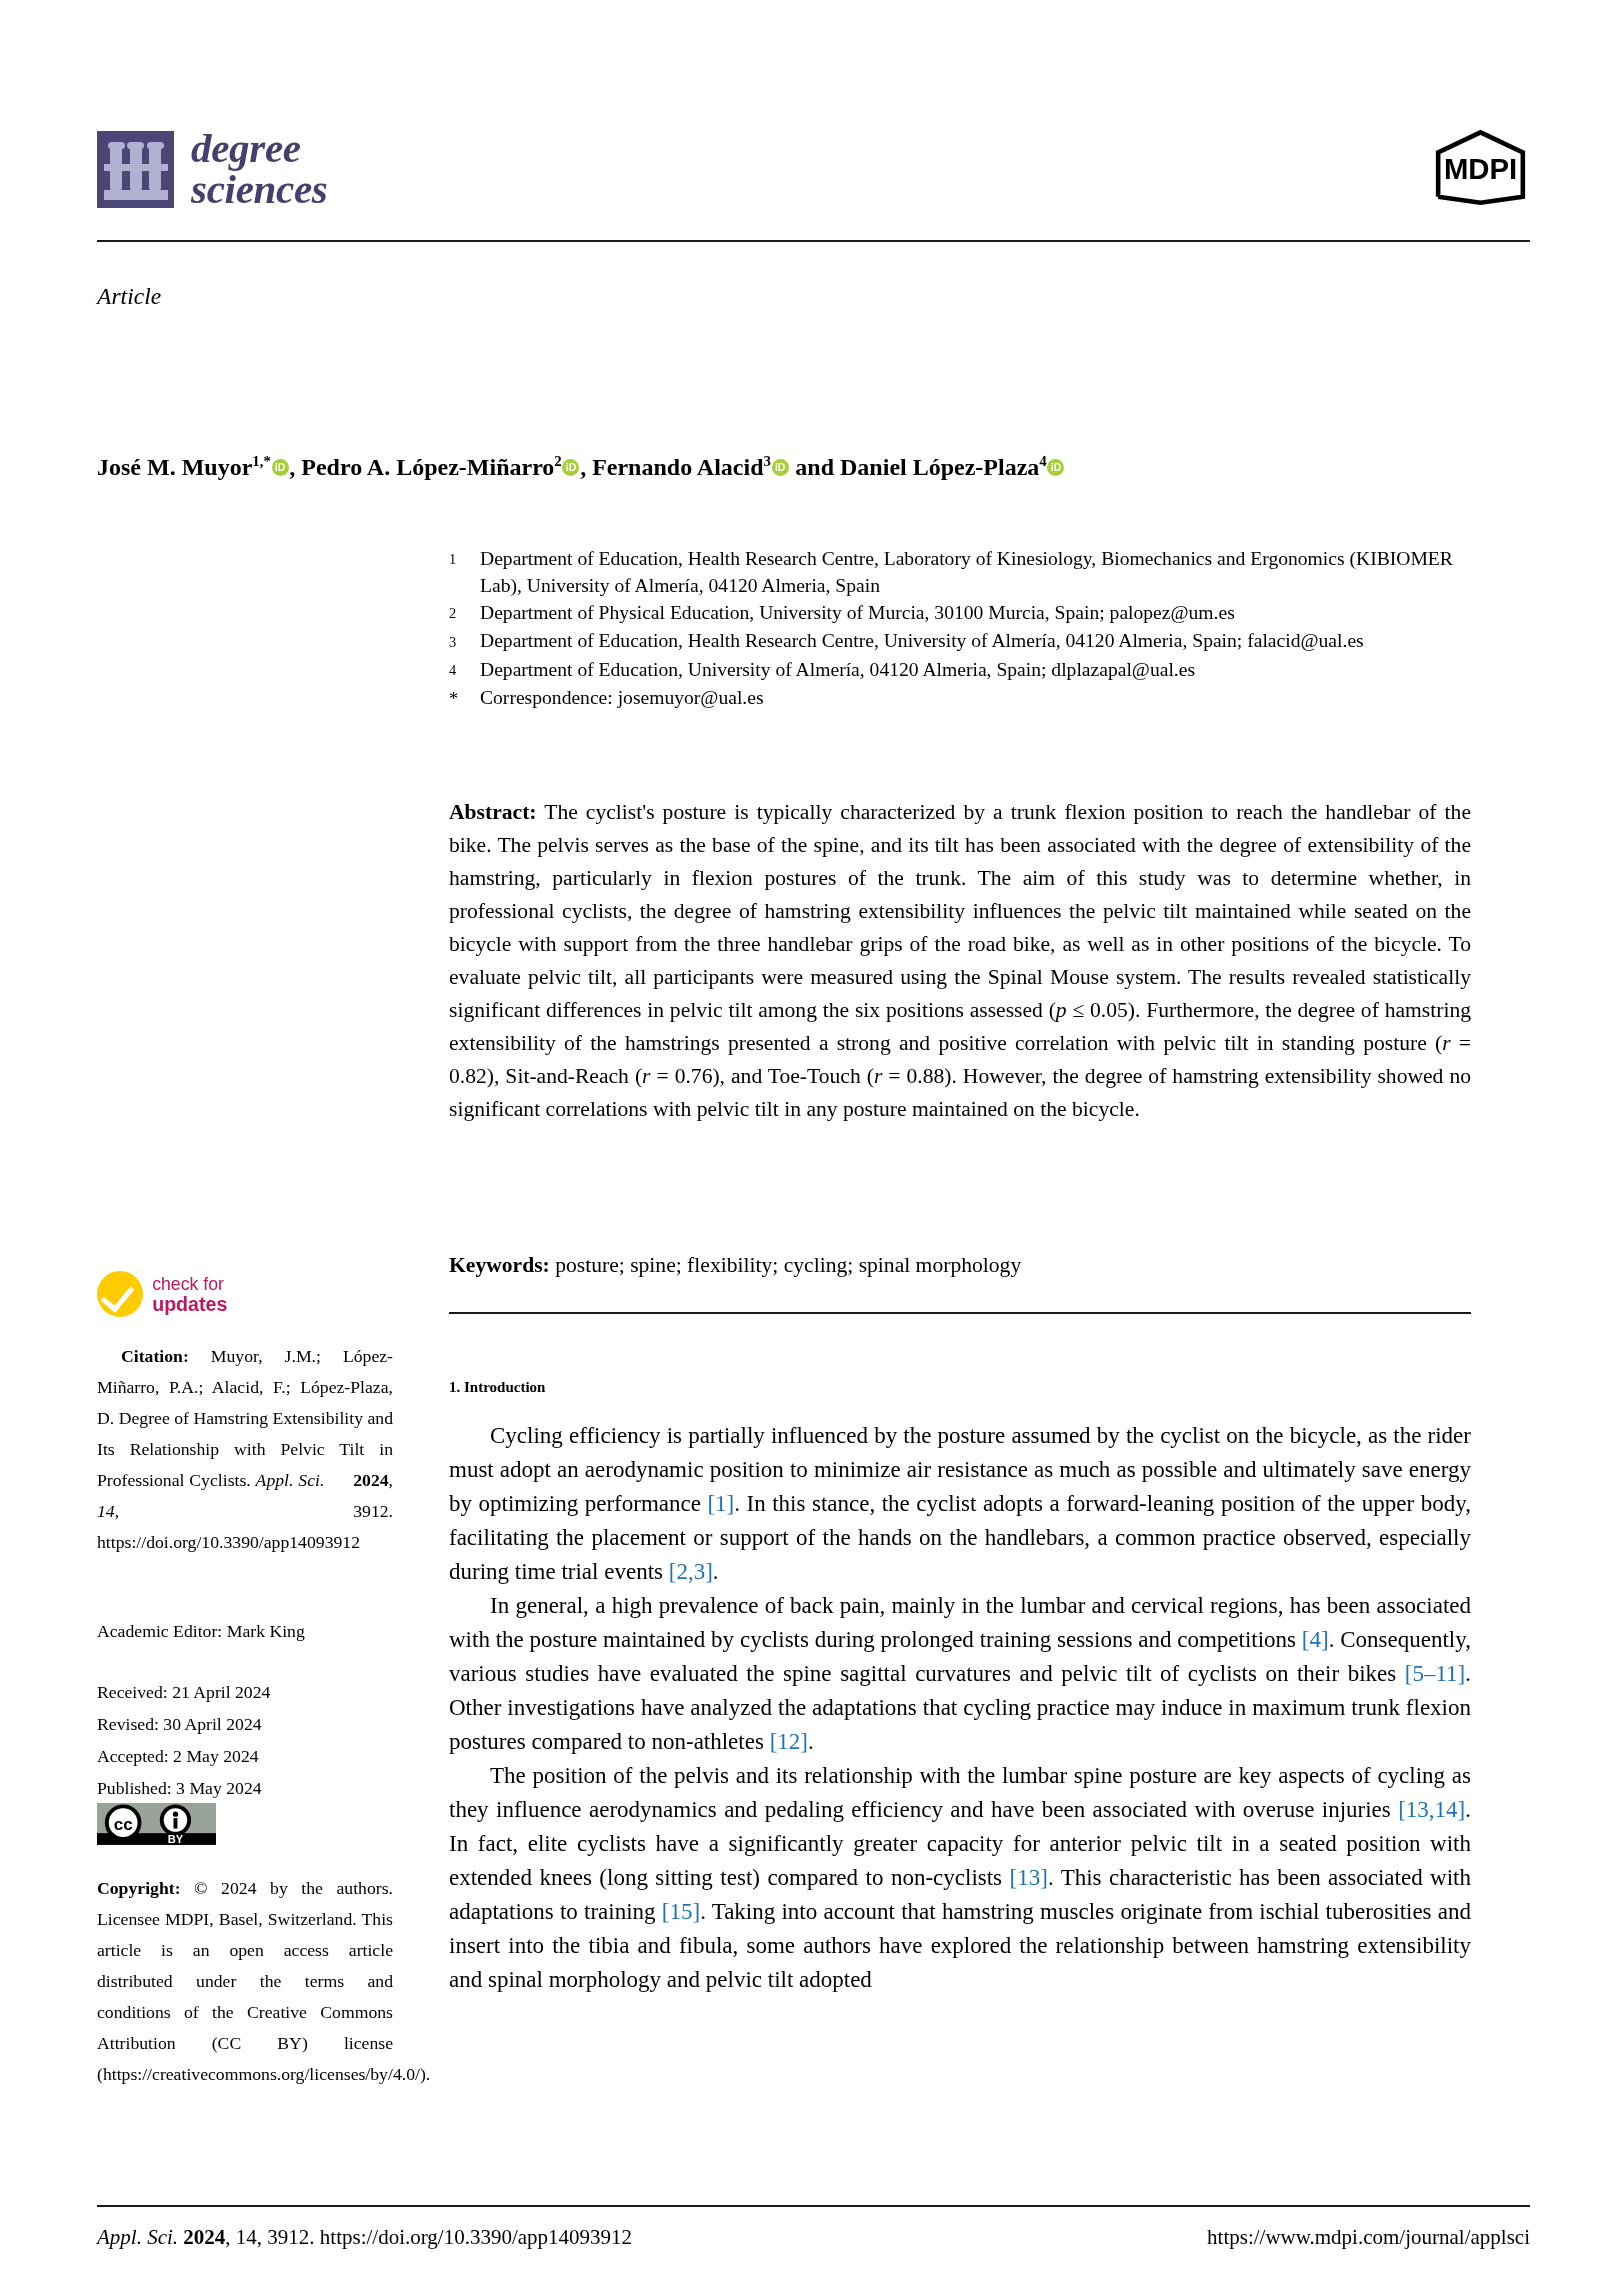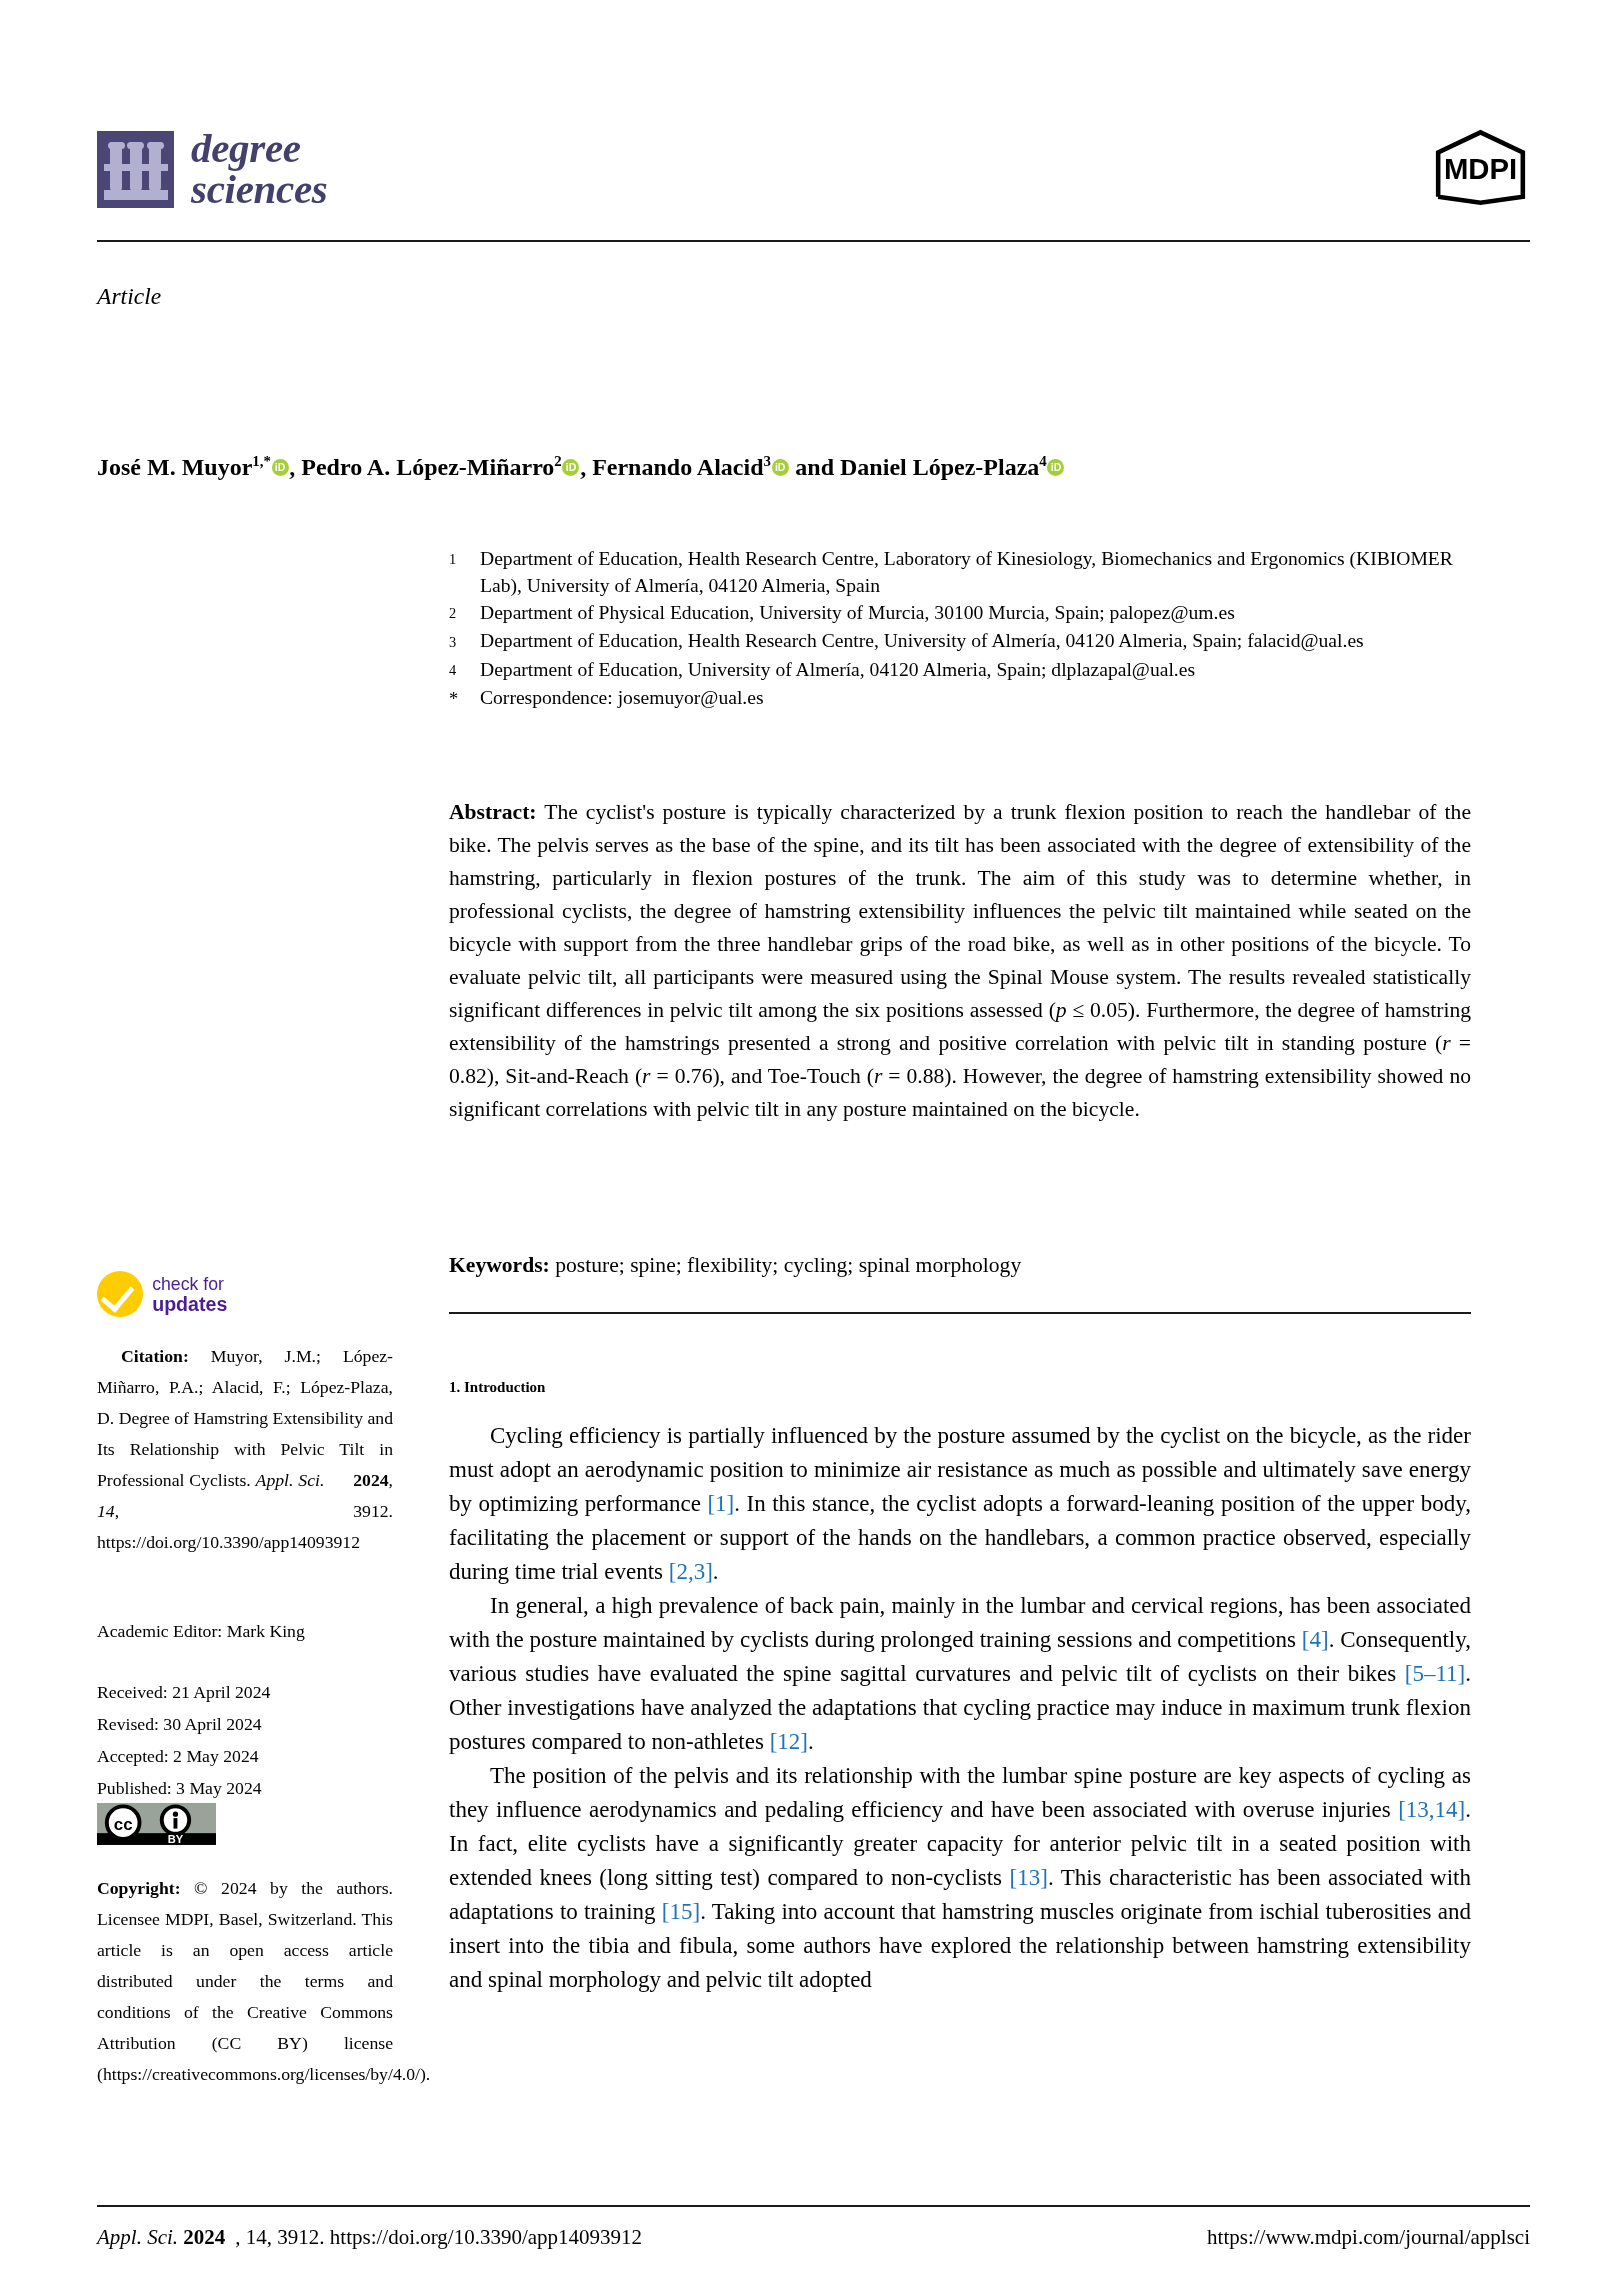--- a/index.html
+++ b/index.html
@@ -236,21 +236,21 @@
     border: 5.9px solid #ffffff;
     border-top: none;
     border-left: none;
     transform: rotate(40deg);
   }
   .cu-text {
     margin-left: 9.2px;
     font-family: "Liberation Sans", "DejaVu Sans", sans-serif;
     font-size: 17.7px;
     line-height: 20px;
-    color: #4c1d95;
+    color: #be185d;
   }
   .cu-text .bold { font-weight: 700; font-size: 19.6px; }
 
   .citation-block {
     position: absolute;
     left: 97px;
     top: 1341px;
     width: 296px;
     font-size: 17.7px;
     line-height: 31px;
@@ -310,21 +310,21 @@
   }
   .footer-left {
     position: absolute;
     left: 97px;
     top: 2224px;
     font-size: 21px;
     line-height: 26px;
     font-style: italic;
   }
   .footer-left b { font-weight: 700; font-style: normal; }
-  .footer-left span.norm { font-style: normal; padding-left: 10px; }
+  .footer-left span.norm { font-style: normal; }
   .footer-right {
     position: absolute;
     right: 93px;
     top: 2224px;
     font-size: 21px;
     line-height: 26px;
   }
 </style>
 </head>
 <body>

